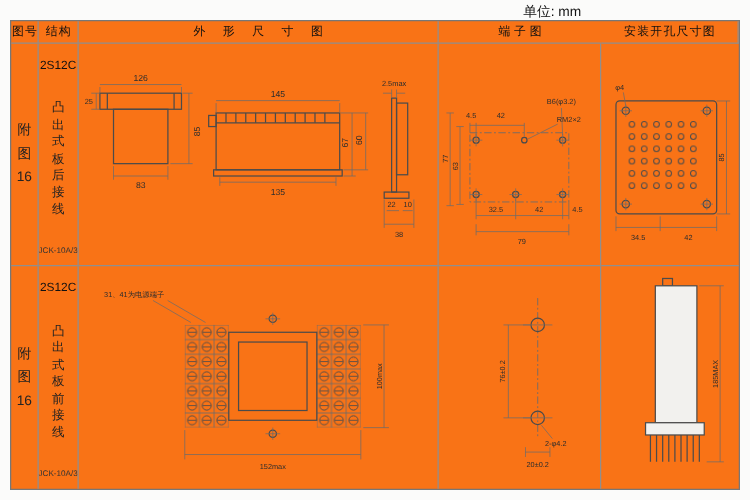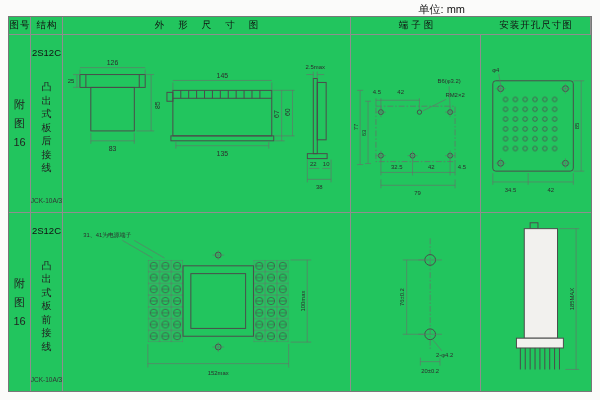--- a/index.html
+++ b/index.html
@@ -1,20 +1,20 @@
 <!DOCTYPE html>
 <html><head>
 <meta charset="utf-8">
 <style>
   * { box-sizing:border-box; margin:0; padding:0; }
   html,body { width:600px; height:400px; }
   body { background:#fbfbfa; font-family:"Liberation Sans","DejaVu Sans",sans-serif; color:#222; overflow:hidden; }
   .page { position:relative; width:477px; height:400px;border-radius:32px; }
   .unit { position:absolute; top:2px; right:12px; font-size:11px; color:#111; }
-  .tbl { position:absolute; left:8px; top:16px; width:584px; height:376px; border:1px solid #777; background:#22c55e;
+  .tbl { position:absolute; left:8px; top:16px; width:584px; height:376px; border:1px solid #777; background:#f97316;
          display:grid; grid-template-columns:22px 32px 288px 130px 110px; grid-template-rows:18px 178px 178px; }
   .c { border-right:1px solid #8f8f8f; border-bottom:1px solid #8f8f8f; position:relative; overflow:hidden; }
   .c.nr { border-right:none; } .c.nb { border-bottom:none; }
   .hd { display:flex; align-items:center; justify-content:center; font-size:9.5px; color:#111; white-space:nowrap; }
   .sp1 { letter-spacing:1px; text-indent:1px; }
   .sp5 { letter-spacing:14px; text-indent:14px; }
   .sp3 { letter-spacing:3px; text-indent:3px; }
   .figcell { display:flex; align-items:center; justify-content:center; text-align:center; font-size:11px; line-height:19px; white-space:pre-line; }
   .structcell { display:flex; flex-direction:column; align-items:center; padding:12px 0 8px; }
   .model { font-size:9.5px; color:#111; }

